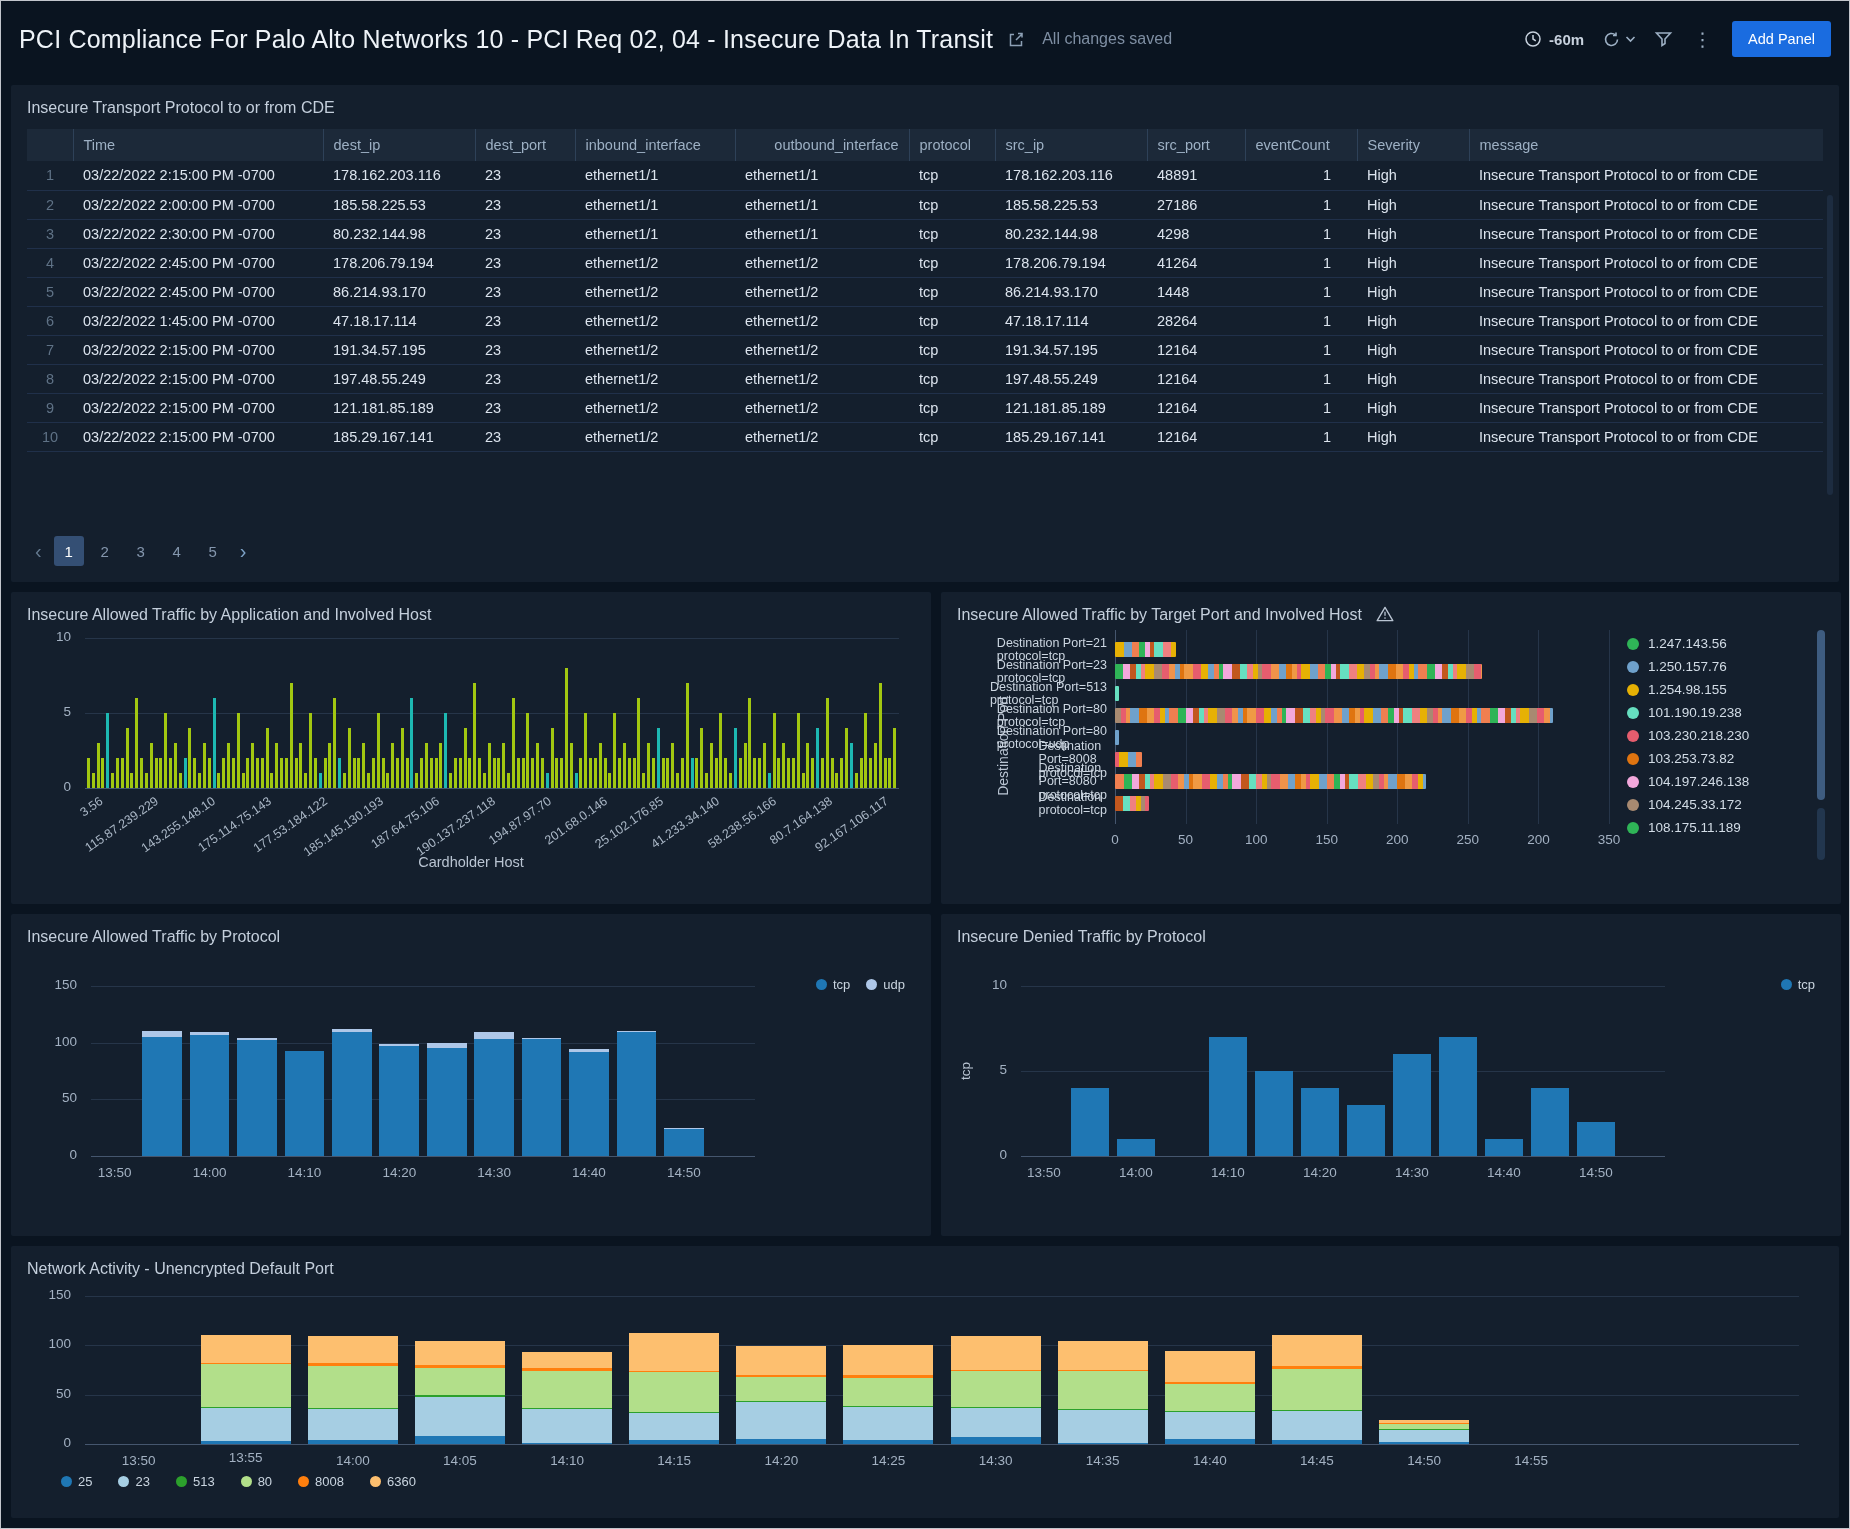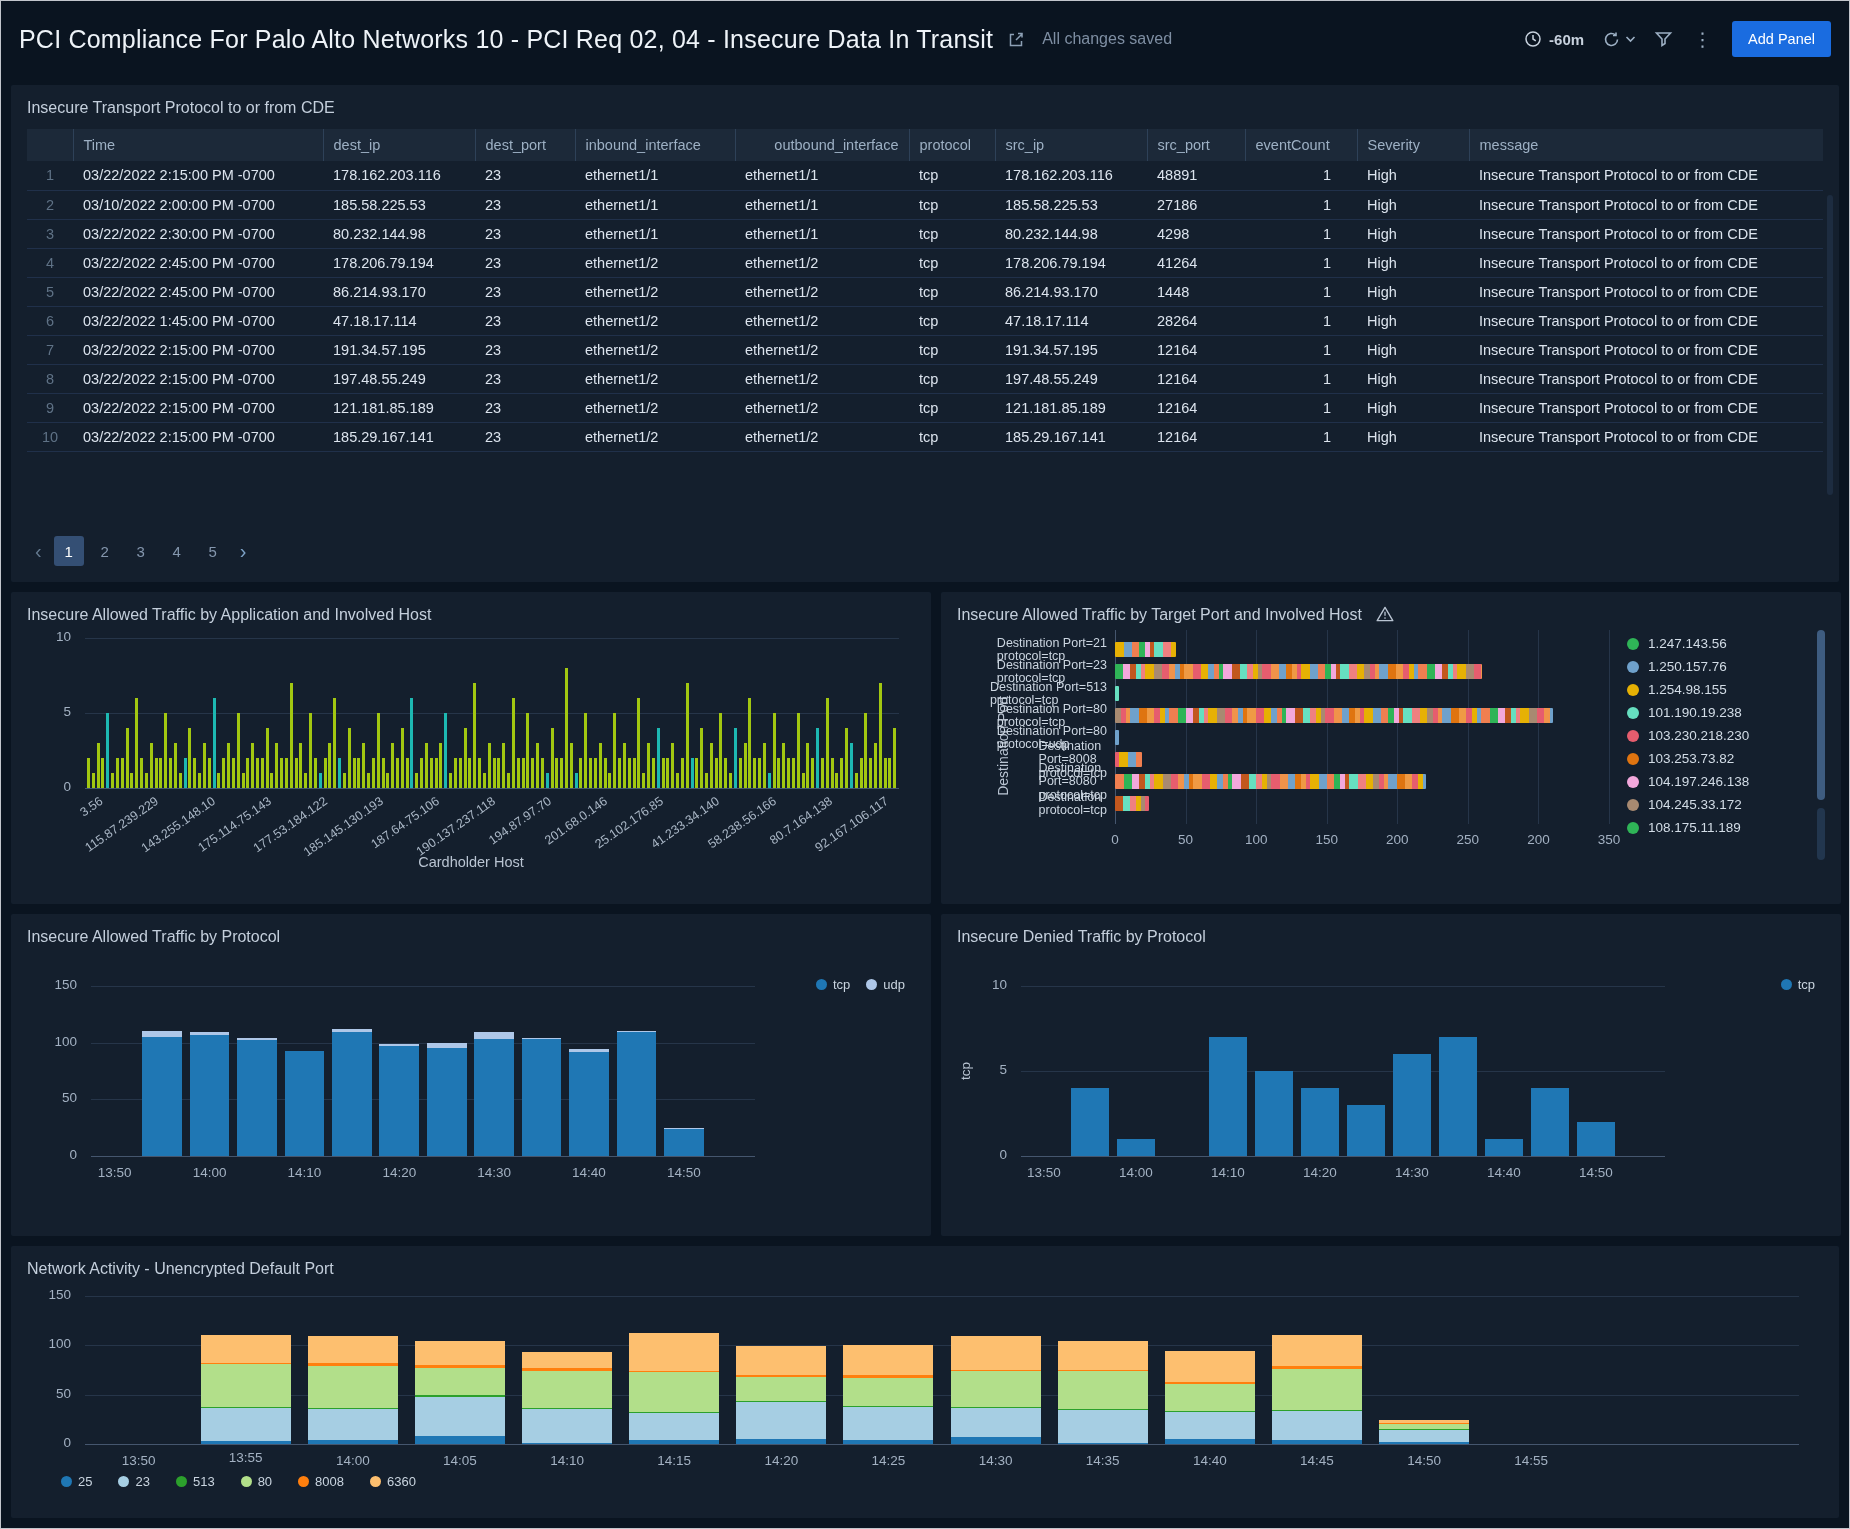--- a/index.html
+++ b/index.html
@@ -166,21 +166,21 @@
             <td>ethernet1/1</td>
             <td>tcp</td>
             <td>178.162.203.116</td>
             <td>48891</td>
             <td class="num">1</td>
             <td>High</td>
             <td>Insecure Transport Protocol to or from CDE</td>
           </tr>
           <tr>
             <td class="col-idx">2</td>
-            <td>03/10/2022 2:00:00 PM -0700</td>
+            <td>03/22/2022 2:00:00 PM -0700</td>
             <td>185.58.225.53</td>
             <td>23</td>
             <td>ethernet1/1</td>
             <td>ethernet1/1</td>
             <td>tcp</td>
             <td>185.58.225.53</td>
             <td>27186</td>
             <td class="num">1</td>
             <td>High</td>
             <td>Insecure Transport Protocol to or from CDE</td>

